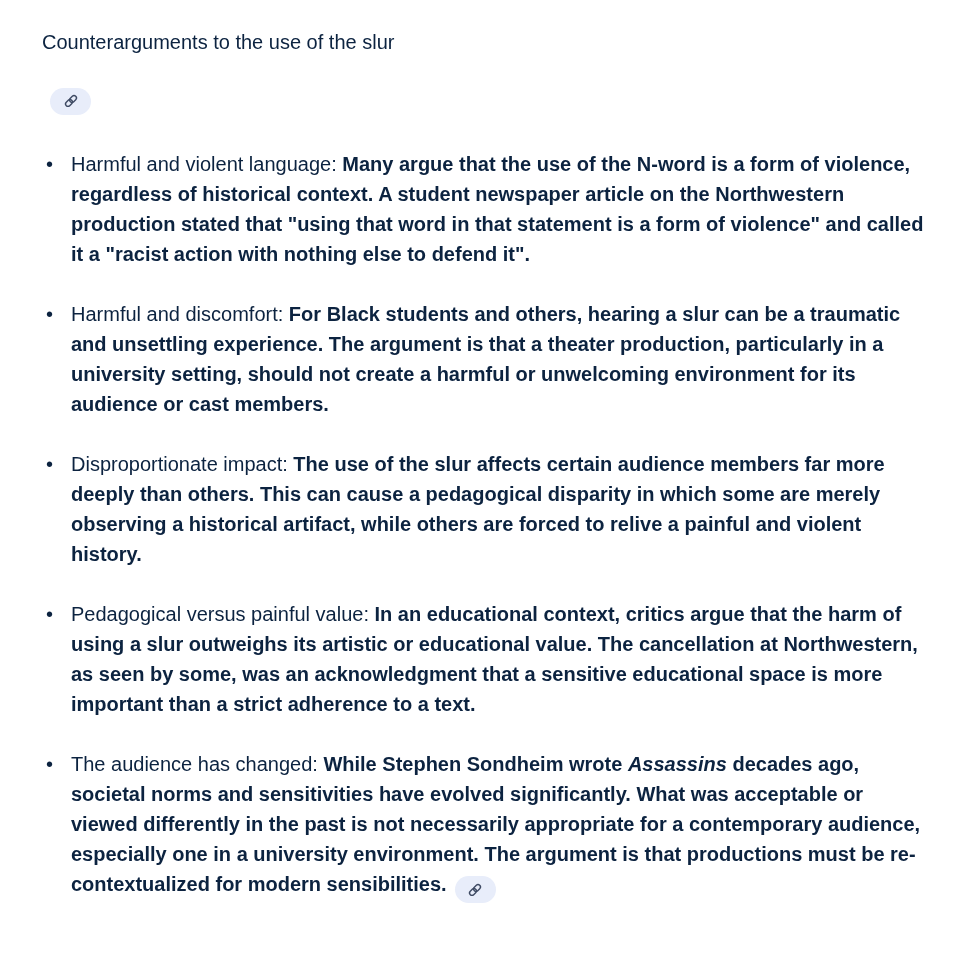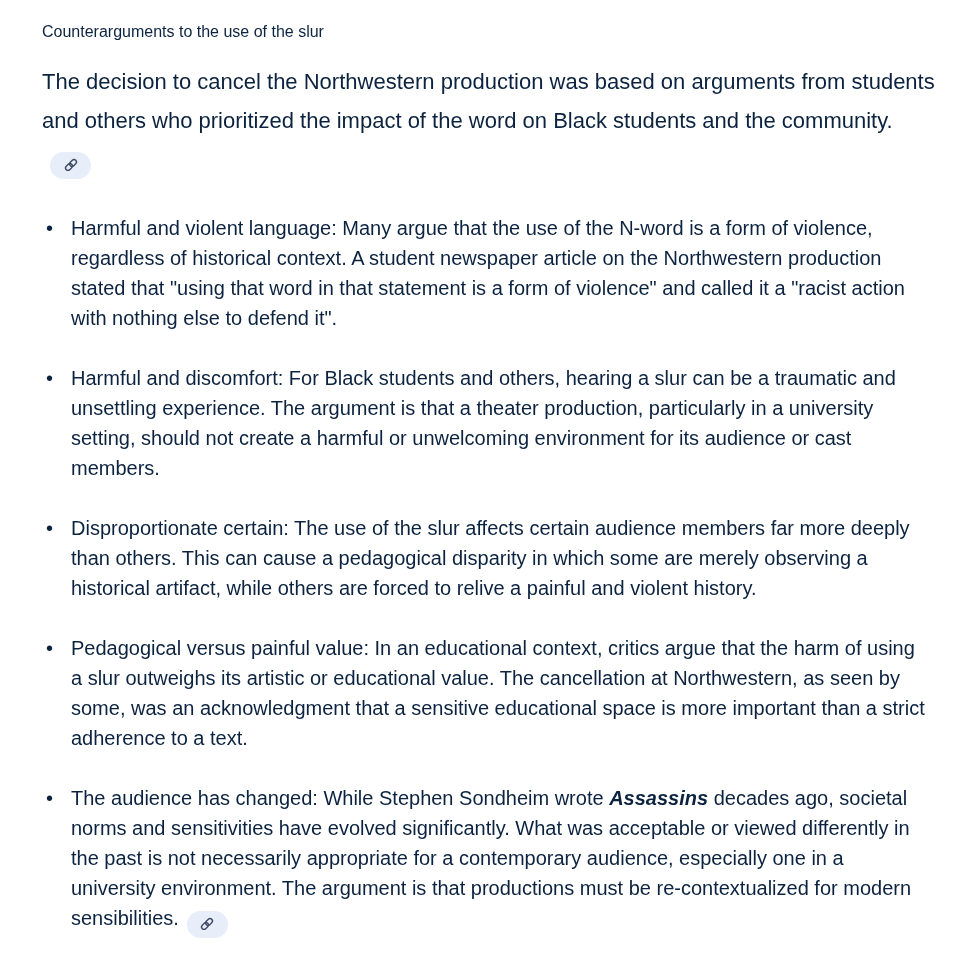--- a/index.html
+++ b/index.html
@@ -15,24 +15,24 @@
     color:var(--text-color);
     font-family:"Liberation Sans","DejaVu Sans",sans-serif;
     overflow:hidden;
     box-sizing:border-box;
   }
   .content{
     padding:13px 42px 0 42px;
     box-sizing:border-box;
   }
   .heading{
-    font-size:16px;
+    font-size:20px;
     font-weight:400;
     line-height:1.35;
-    margin:8px 0 20px 0;
+    margin:16px 0 20px 0;
   }
   .intro{
     font-size:22px;
     font-weight:400;
     line-height:1.77;
     margin:0 0 34px 0;
     max-width:900px;
   }
   ul.bullets{
     list-style:none;
@@ -50,21 +50,21 @@
   ul.bullets li::before{
     content:"\2022";
     position:absolute;
     left:4px;
     top:0;
     font-size:20px;
     line-height:1.5;
   }
   .seg-bold{font-weight:400;}
   .seg-italic{font-style:italic;font-weight:bold;}
-  .seg-normal{font-weight:400;}
+  .seg-normal{font-weight:700;}
   .citation-pill{
     display:inline-flex;
     align-items:center;
     justify-content:center;
     width:41px;
     height:27px;
     border-radius:14px;
     background:var(--pill-bg);
     color:var(--pill-icon);
     vertical-align:-7px;
@@ -74,35 +74,35 @@
   }
   .citation-pill svg{display:block;}
 </style>
 </head>
 <body style="background: rgb(255, 255, 255);">
 
 <div class="content">
 
   <h3 class="heading">Counterarguments to the use of the slur</h3>
 
-  <p class="intro"><span>The decision to cancel the Northwestern production was based on arguments from students and others who prioritized the impact of the word on Black students and the community.</span><button class="citation-pill">
+  <p class="intro"><button class="citation-pill">
         <span class="icon">
           <svg viewBox="0 0 24 24" width="16" height="16" fill="none" stroke="currentColor" stroke-width="2.1">
             <g transform="rotate(-45 12 12)">
               <rect x="2" y="8.4" width="11.4" height="7.2" rx="3.6"></rect>
               <rect x="10.6" y="8.4" width="11.4" height="7.2" rx="3.6"></rect>
             </g>
           </svg>
         </span>
       </button></p>
 
   <ul class="bullets">
       <li><span class="seg-bold">Harmful and violent language:</span><span class="seg-normal"> Many argue that the use of the N-word is a form of violence, regardless of historical context. A student newspaper article on the Northwestern production stated that "using that word in that statement is a form of violence" and called it a "racist action with nothing else to defend it".</span></li>
       <li><span class="seg-bold">Harmful and discomfort:</span><span class="seg-normal"> For Black students and others, hearing a slur can be a traumatic and unsettling experience. The argument is that a theater production, particularly in a university setting, should not create a harmful or unwelcoming environment for its audience or cast members.</span></li>
-      <li><span class="seg-bold">Disproportionate certain:</span><span class="seg-normal"> The use of the slur affects certain audience members far more deeply than others. This can cause a pedagogical disparity in which some are merely observing a historical artifact, while others are forced to relive a painful and violent history.</span></li>
+      <li><span class="seg-bold">Disproportionate impact:</span><span class="seg-normal"> The use of the slur affects certain audience members far more deeply than others. This can cause a pedagogical disparity in which some are merely observing a historical artifact, while others are forced to relive a painful and violent history.</span></li>
       <li><span class="seg-bold">Pedagogical versus painful value:</span><span class="seg-normal"> In an educational context, critics argue that the harm of using a slur outweighs its artistic or educational value. The cancellation at Northwestern, as seen by some, was an acknowledgment that a sensitive educational space is more important than a strict adherence to a text.</span></li>
       <li><span class="seg-bold">The audience has changed:</span><span class="seg-normal"> While Stephen Sondheim wrote </span><span class="seg-italic">Assassins</span><span class="seg-normal"> decades ago, societal norms and sensitivities have evolved significantly. What was acceptable or viewed differently in the past is not necessarily appropriate for a contemporary audience, especially one in a university environment. The argument is that productions must be re-contextualized for modern sensibilities.</span><button class="citation-pill">
           <span class="icon">
             <svg viewBox="0 0 24 24" width="16" height="16" fill="none" stroke="currentColor" stroke-width="2.1">
               <g transform="rotate(-45 12 12)">
                 <rect x="2" y="8.4" width="11.4" height="7.2" rx="3.6"></rect>
                 <rect x="10.6" y="8.4" width="11.4" height="7.2" rx="3.6"></rect>
               </g>
             </svg>
           </span>

